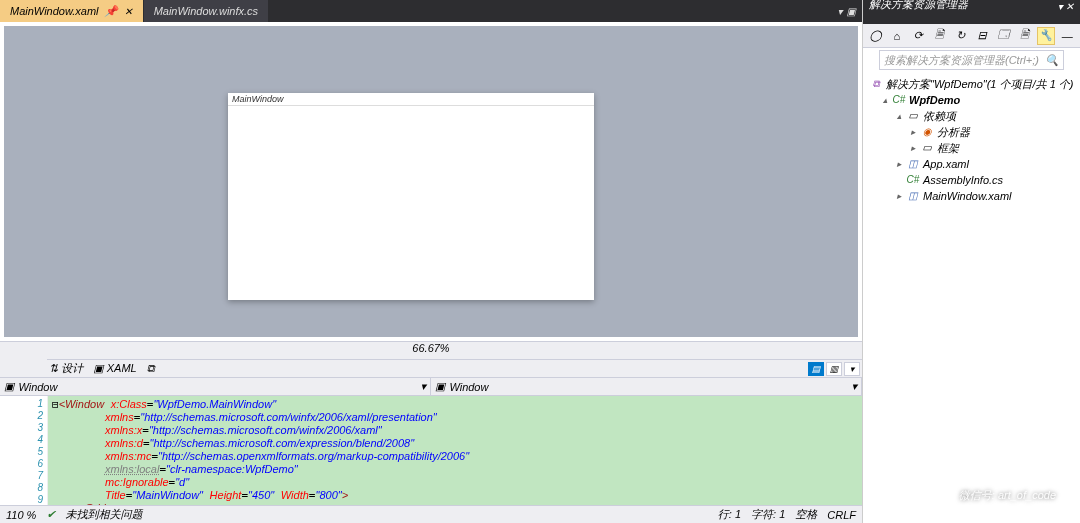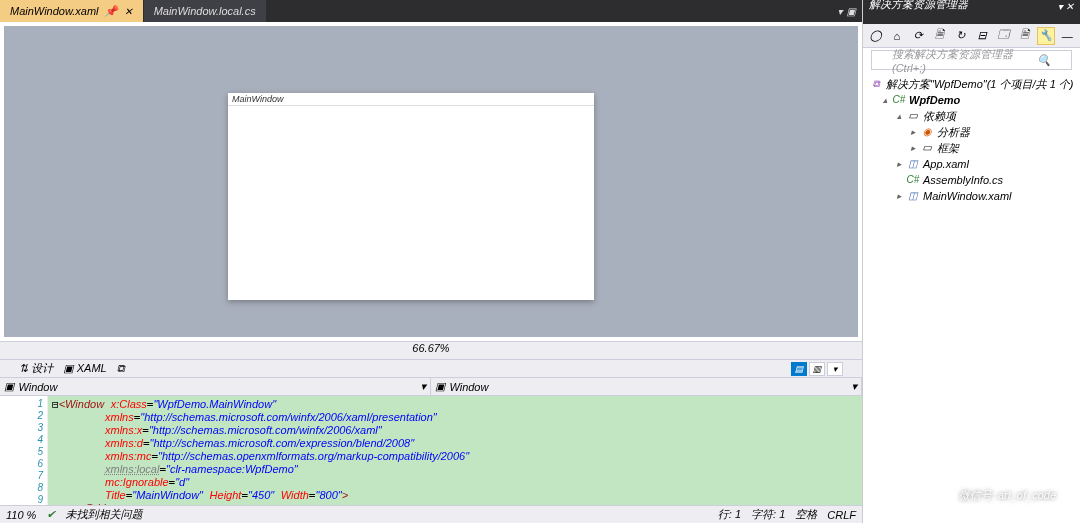--- a/index.html
+++ b/index.html
@@ -20,21 +20,21 @@
 
 
 .designer-area { flex: 1; background: #ffffff; position: relative; overflow: hidden; }
 .designer-bg { position: absolute; inset: 4px; background: #a9b0bd; }
 .canvas { position: absolute; left: 228px; top: 71px; width: 366px; height: 207px; background: #fff; box-shadow: 0 2px 6px rgba(0,0,0,.3); }
 .canvas-title { background: #fff; color: #333; font-size: 9px; padding: 1px 4px; border-bottom: 1px solid #ddd; }
 
 
 .zoom-row { height: 18px; background: #eeeef2; border-top: 1px solid #cccedb; display: flex; align-items: center; padding: 0 4px; gap: 4px; flex-direction: column; }
 .zoom-row .btn { width: 16px; height: 14px; background: #dcdee4; border: 1px solid #cccedb; display: inline-flex; align-items: center; justify-content: center; font-size: 12px; cursor: pointer; }
-.desc-row { height: 18px; background: #eeeef2; border-top: 1px solid #cccedb; display: flex; align-items: center; padding: 0 19px; justify-content: space-between; }
+.desc-row { height: 18px; background: #eeeef2; border-top: 1px solid #cccedb; display: flex; align-items: center; padding: 0 2px; justify-content: space-between; margin-left: 47px; }
 .desc-row .left { display: flex; gap: 10px; align-items: center; }
 .desc-row .right { display: flex; gap: 2px; }
 .mini-btn { border: 1px solid #cccedb; background: #fff; width: 16px; height: 14px; display: flex; align-items: center; justify-content: center; cursor: pointer; font-size: 9px; }
 .mini-btn.active { background: #007acc; color: #fff; border-color: #007acc; }
 
 
 .splitter-tabs { height: 18px; background: #eeeef2; border-top: 1px solid #cccedb; display: flex; }
 .splitter-tab { flex: 1; border-right: 1px solid #cccedb; display: flex; align-items: center; padding: 0 4px; gap: 4px; }
 
 
@@ -53,21 +53,21 @@
 
 
 .output-row { height: 18px; background: #eeeef2; border-top: 2px solid #007acc; display: flex; align-items: center; padding: 0 6px; }
 
 
 .sln-title { height: 22px; background: #2d2d30; color: #fff; display: flex; align-items: flex-end; justify-content: space-between; padding: 12px 6px; }
 .sln-title span:last-child { font-size: 10px; }
 .sln-toolbar { height: 24px; background: #eeeef2; border-bottom: 1px solid #cccedb; display: flex; align-items: center; padding: 0 4px; gap: 4px; }
 .tb-btn { width: 18px; height: 18px; display: flex; align-items: center; justify-content: center; border: 1px solid transparent; cursor: pointer; font-size: 11px; }
 .tb-btn.hl { background: #fff29d; border-color: #e5c365; }
-.sln-search { height: 20px; border: 1px solid #cccedb; margin: 2px 8px; background: #fff; display: flex; align-items: center; padding: 0 20px; color: #999; }
+.sln-search { height: 20px; border: 1px solid #cccedb; margin: 2px 16px; background: #fff; display: flex; align-items: center; padding: 0 4px; color: #999; }
 .tree { padding: 4px 2px 2px 6px; }
 .tree-row { display: flex; align-items: center; gap: 3px; line-height: 16px; height: 16px; }
 .indent1 { padding-left: 12px; }
 .indent2 { padding-left: 26px; }
 .indent3 { padding-left: 40px; }
 .caret { font-size: 9px; color: #666; width: 8px; text-align: center; }
 .ico { width: 14px; height: 12px; display: inline-flex; align-items: center; justify-content: center; font-size: 10px; }
 .bold { font-weight: bold; }
 .watermark { position: absolute; right: 24px; bottom: 16px; color: rgba(255,255,255,.95); font-size: 18px; font-style: italic; display: flex; align-items: center; gap: 6px; pointer-events: none; text-shadow: 0 0 4px rgba(0,0,0,.6); }
 .watermark .wechat { width: 30px; height: 24px; background: rgba(255,255,255,.6); border-radius: 12px; position: relative; }
@@ -78,21 +78,21 @@
 <div class="main-row">
   <div class="left-col">
 
     <div class="tabbar">
       <div class="tab active">
         <span>MainWindow.xaml</span>
         <span>📌</span>
         <span class="close">✕</span>
       </div>
       <div class="tab">
-        <span>MainWindow.local.cs</span>
+        <span>MainWindow.winfx.cs</span>
       </div>
       <div class="tabbar-rest"></div>
       <div class="tabbar-end">
         <span>▾</span>
         <span>▣</span>
       </div>
     </div>
 
     <div class="designer-area">
       <div class="designer-bg"></div>

